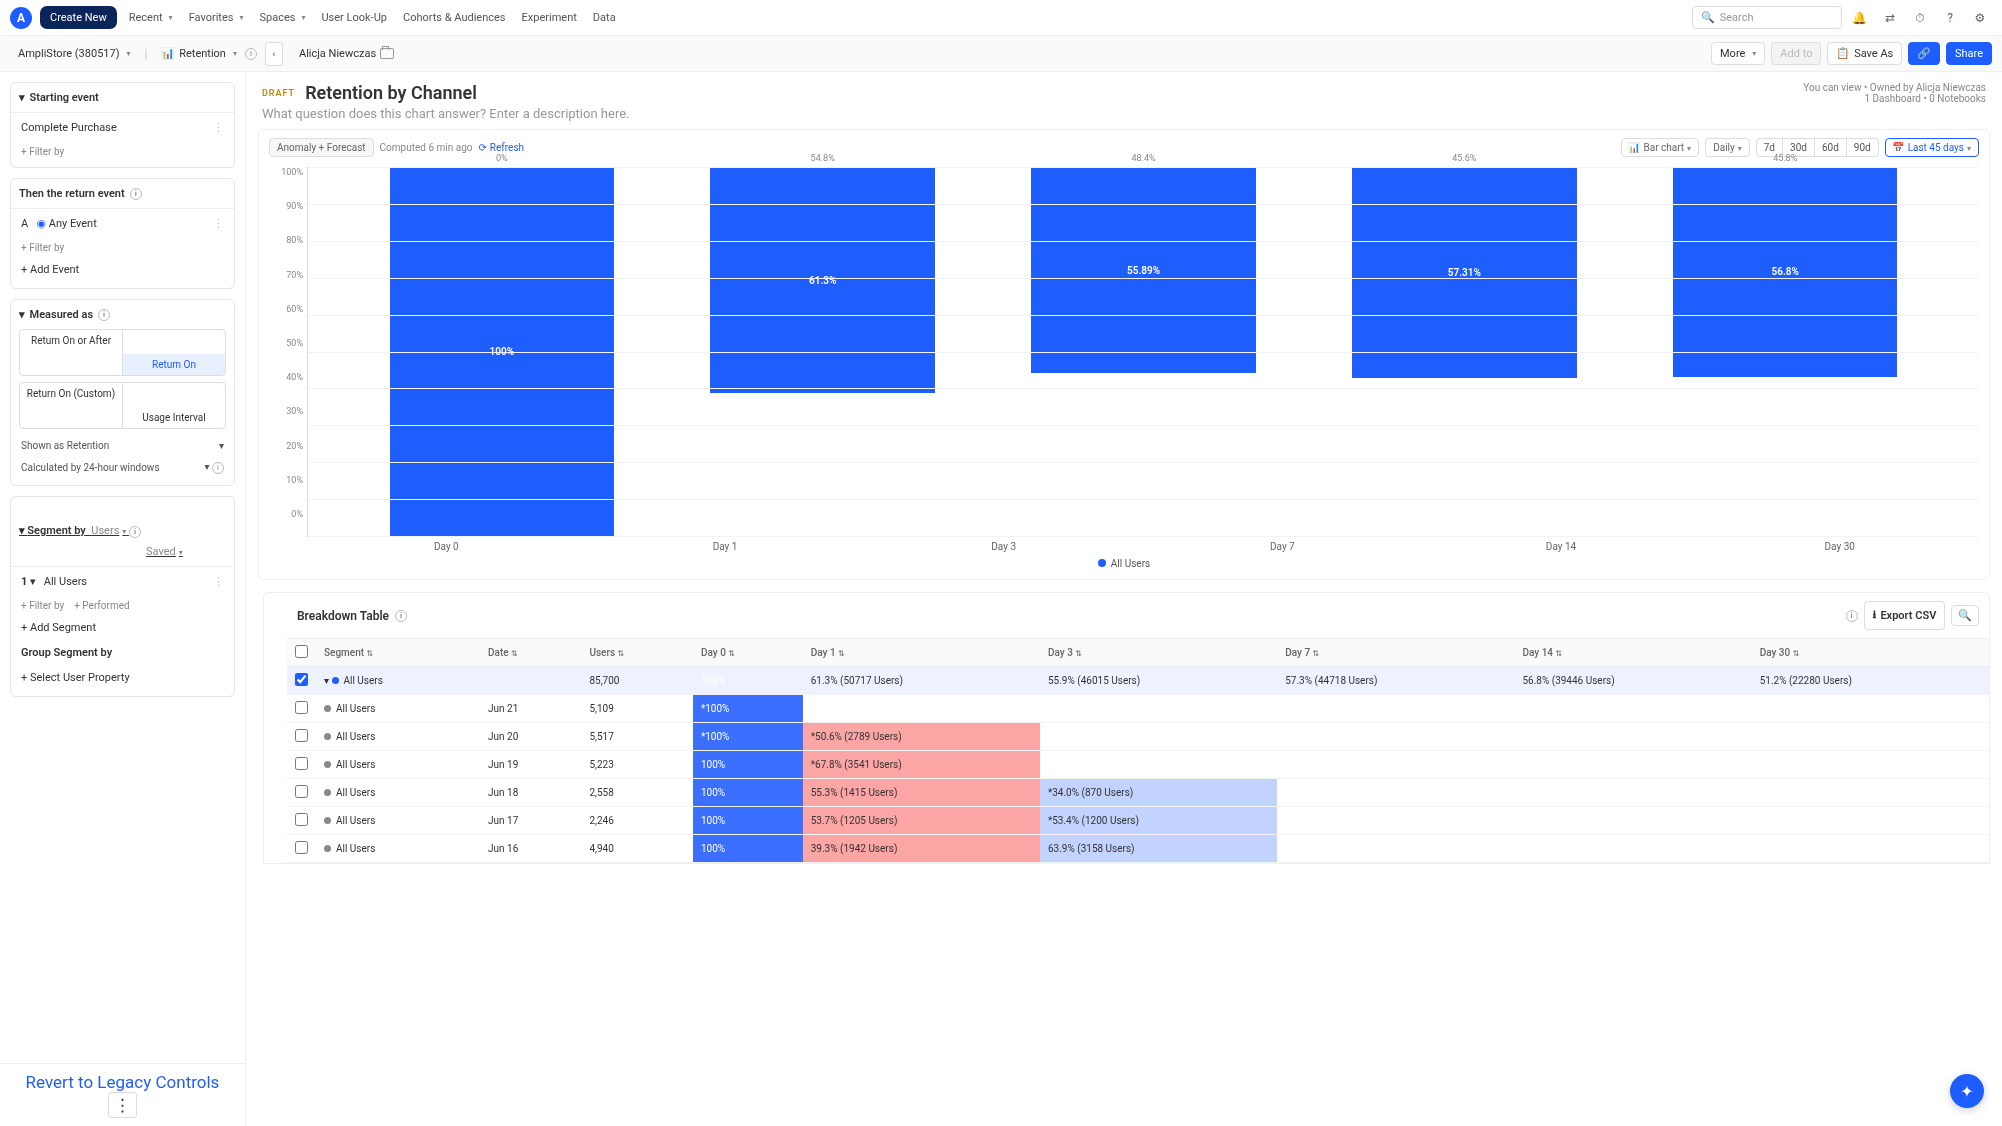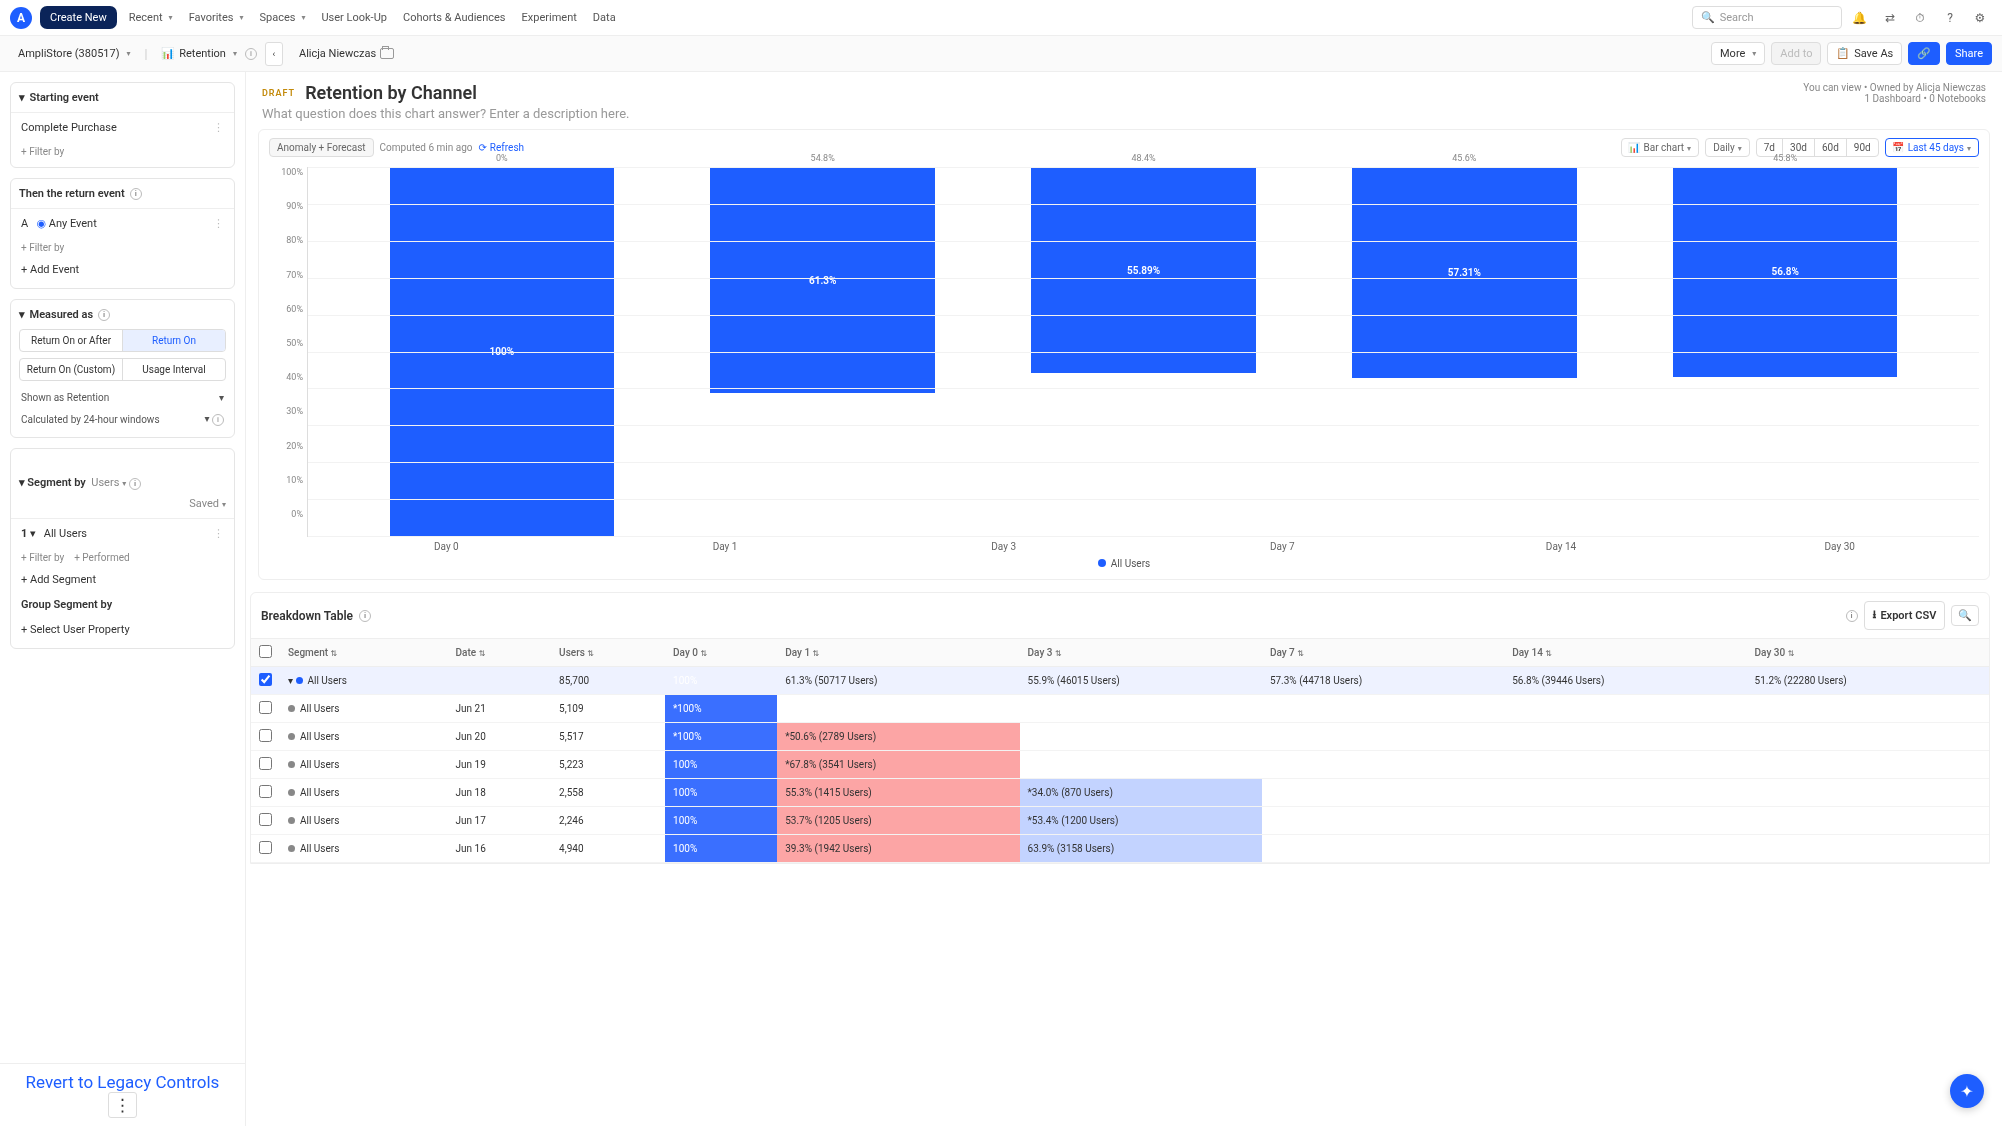--- a/index.html
+++ b/index.html
@@ -22,21 +22,21 @@
 .sidebar { width: 246px; border-right: 1px solid #eee; display: flex; flex-direction: column; }
 .sidebar-scroll { flex: 1; overflow-y: auto; padding: 10px; }
 .panel { border: 1px solid #e5e5e5; border-radius: 6px; margin-bottom: 10px; background: #fff;}
 .panel-header { display: flex; align-items: center; padding: 8px 8px; font-size: 11px; font-weight: 600; gap: 5px; cursor:pointer;}
 .panel-body { padding: 0 0 6px 0; }
 .event-box { border-top: 1px solid #eee; padding: 8px 10px; font-size: 11px; display: flex; align-items: center; justify-content: space-between; }
 .filter-link { color: #888; font-size: 10px; padding: 4px 10px; cursor: pointer; }
 .add-link { color: #333; font-size: 11px; padding: 6px 10px; cursor: pointer; }
 .seg-btns { display: flex; border:1px solid #ddd; border-radius:4px; overflow:hidden; margin: 0 8px 6px 8px;}
 .seg-btn { flex:1; text-align:center; padding: 5px 4px; font-size: 10px; cursor:pointer; border-right:1px solid #ddd;}
-.seg-btn:last-child{border-right:none;}
+.seg-btn:last-child{border-right:none;margin-top:24px;}
 .seg-btn.active { background:#e8efff; color:#1e5eff;}
 .sel-row { display:flex; align-items:center; justify-content:space-between; padding: 5px 10px; font-size:10px; color:#555; cursor:pointer;}
 .sidebar-footer { border-top: 1px solid #eee; padding: 8px 10px; display: flex; align-items: center; justify-content: space-between; font-size:17px;flex-direction:column;}
 .revert-link { color: #1e5eff; cursor:pointer;}
 .content { flex: 1; display: flex; flex-direction: column; overflow: hidden;}
 .title-row { padding: 10px 16px 2px 16px; display:flex; align-items:flex-start;}
 .draft-badge { color:#c38a0a; font-size:9px; letter-spacing:1px; font-weight:600; margin-right:10px; margin-top:6px;}
 .title-text { font-size: 18px; font-weight: 600; }
 .title-right { margin-left:auto; text-align:right; font-size:10px; color:#888;}
 .desc { color:#999; font-size:13px; padding: 0 16px 8px 16px;}
@@ -54,21 +54,21 @@
 .gridline { position:absolute; left:0; right:0; border-top:1px solid #f2f2f2;}
 .bars-wrap { position:absolute; inset:0; display:flex; align-items:flex-end; padding:0 2%;}
 .bar-slot { flex:1; display:flex; flex-direction:column; align-items:center; position:relative; height:100%;}
 .bar { width:70%; background:#1e5eff; position:relative; display:flex; align-items:center; justify-content:center;}
 .bar-label-in { color:#fff; font-size:10px; font-weight:600;}
 .bar-label-top { position:absolute; top:-14px; font-size:9px; color:#888; width:100%; text-align:center;}
 .xaxis { display:flex; padding-left:38px;}
 .xaxis .xl { flex:1; text-align:center; font-size:10px; color:#666; padding-top:4px;}
 .legend { text-align:center; font-size:10px; color:#555; padding:6px 0 2px 0;}
 .legend-dot{ display:inline-block; width:8px; height:8px; border-radius:50%; background:#1e5eff; margin-right:5px;}
-.breakdown { margin: 12px 12px 0 4px; border:1px solid #eee; border-radius:6px 6px 0 0; display:flex; flex-direction:column; overflow:hidden;}
+.breakdown { margin: 12px 12px 0 17px; border:1px solid #eee; border-radius:6px 6px 0 0; display:flex; flex-direction:column; overflow:hidden;padding-left:23px;}
 .bd-header { display:flex; align-items:center; padding:8px 10px; border-bottom:1px solid #eee; font-size:12px; font-weight:600; gap:6px;}
 .bd-header .r{ margin-left:auto; display:flex; gap:6px; align-items:center;}
 table.bd { width:100%; border-collapse:collapse; font-size:10px;}
 table.bd th { text-align:left; font-weight:500; color:#666; padding:6px 8px; border-bottom:1px solid #eee; background:#fafafa;}
 table.bd td { padding:6px 8px; border-bottom:1px solid #f3f3f3;}
 .cell-checkbox { width:24px; text-align:center;}
 .cell-day0{ background:#3a6fff; color:#fff;}
 .cell-shade1{ background:#fca5a5;}
 .cell-shade2{ background:#c3d3ff;}
 .row-header td{ background:#eef2ff;}
@@ -172,21 +172,21 @@
               <span>▾</span>
             </div>
           <div class="sel-row">
               <span>Calculated by 24-hour windows</span>
               <span>▾ <span class="info-ico">i</span></span>
             </div>
         </div>
       </div>
 
       <div class="panel">
-        <div class="panel-header" style="justify-content:space-between;">
+        <div class="panel-header" style="text-decoration:underline;">
           <span>▾ <span>Segment by</span> &nbsp;<span class="caret" style="color:#888;font-weight:400;">Users</span> <span class="info-ico">i</span></span>
           <span class="caret" style="font-weight:400;color:#888;margin-top:40px;">Saved</span>
         </div>
         <div class="panel-body">
           <div class="event-box">
             <span><b>1</b> ▾ &nbsp; <span>All Users</span></span>
             <span style="color:#bbb;">⋮</span>
           </div>
           <div class="filter-link"><span>+ Filter by</span> &nbsp;&nbsp; <span>+ Performed</span></div>
           <div class="add-link">+ Add Segment</div>

